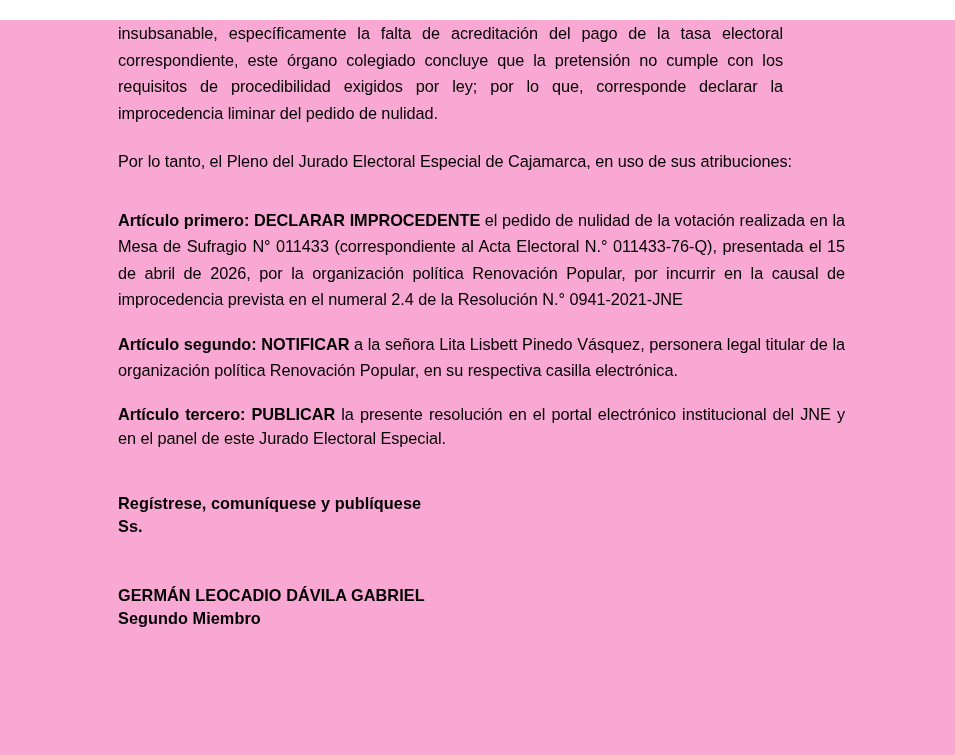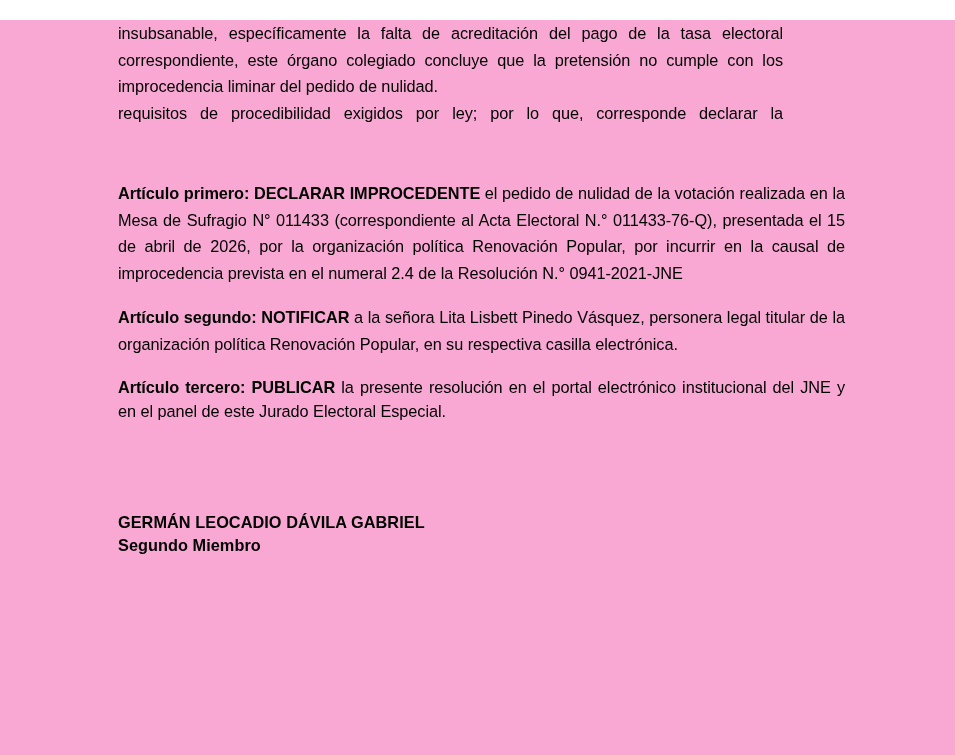--- a/index.html
+++ b/index.html
@@ -96,45 +96,50 @@
 </style>
 </head>
 <body>
 
 <div class="page">
   <div class="text-col">
 
     <p class="body-par par-continued">
       <span class="just-line">insubsanable, específicamente la falta de acreditación del pago de la tasa electoral</span>
       <span class="just-line">correspondiente, este órgano colegiado concluye que la pretensión no cumple con los</span>
+      <span class="just-line">requisitos de procedibilidad exigidos por ley; por lo que, corresponde declarar la</span>
       <span class="just-line last-line">improcedencia liminar del pedido de nulidad.</span>
-      <span class="just-line">requisitos de procedibilidad exigidos por ley; por lo que, corresponde declarar la</span>
     </p>
 
     <div class="gap-22"></div>
 
+    <p class="body-par">Por lo tanto, el Pleno del Jurado Electoral Especial de Cajamarca, en uso de sus atribuciones:</p>
 
     <div class="gap-16"></div>
 
 
     <div class="gap-16"></div>
 
     <p class="body-par"><b>Artículo primero:</b> <b>DECLARAR IMPROCEDENTE</b><span> el pedido de nulidad de la votación realizada en la Mesa de Sufragio N° 011433 (correspondiente al Acta Electoral N.° 011433-76-Q), presentada el 15 de abril de 2026, por la organización política Renovación Popular, por incurrir en la causal de improcedencia prevista en el numeral 2.4 de la Resolución N.° 0941-2021-JNE</span></p>
 
     <div class="gap-18"></div>
 
     <p class="body-par"><b>Artículo segundo:</b> <b>NOTIFICAR</b><span> a la señora Lita Lisbett Pinedo Vásquez, personera legal titular de la organización política Renovación Popular, en su respectiva casilla electrónica.</span></p>
 
     <div class="gap-18"></div>
 
     <p class="body-par tight"><b>Artículo tercero:</b> <b>PUBLICAR</b><span> la presente resolución en el portal electrónico institucional del JNE y en el panel de este Jurado Electoral Especial.</span></p>
 
     <div class="gap-22"></div>
     <div class="gap-20"></div>
 
+    <p class="sig-block">
+      <span>Regístrese, comuníquese y publíquese</span><br>
+      <span>Ss.</span>
+    </p>
 
     <div class="sig-gap"></div>
 
 
     <div class="sig-gap"></div>
 
     <p class="sig-block">
       <span class="name">GERMÁN LEOCADIO DÁVILA GABRIEL</span><br>
       <span class="role">Segundo Miembro</span>
     </p>

